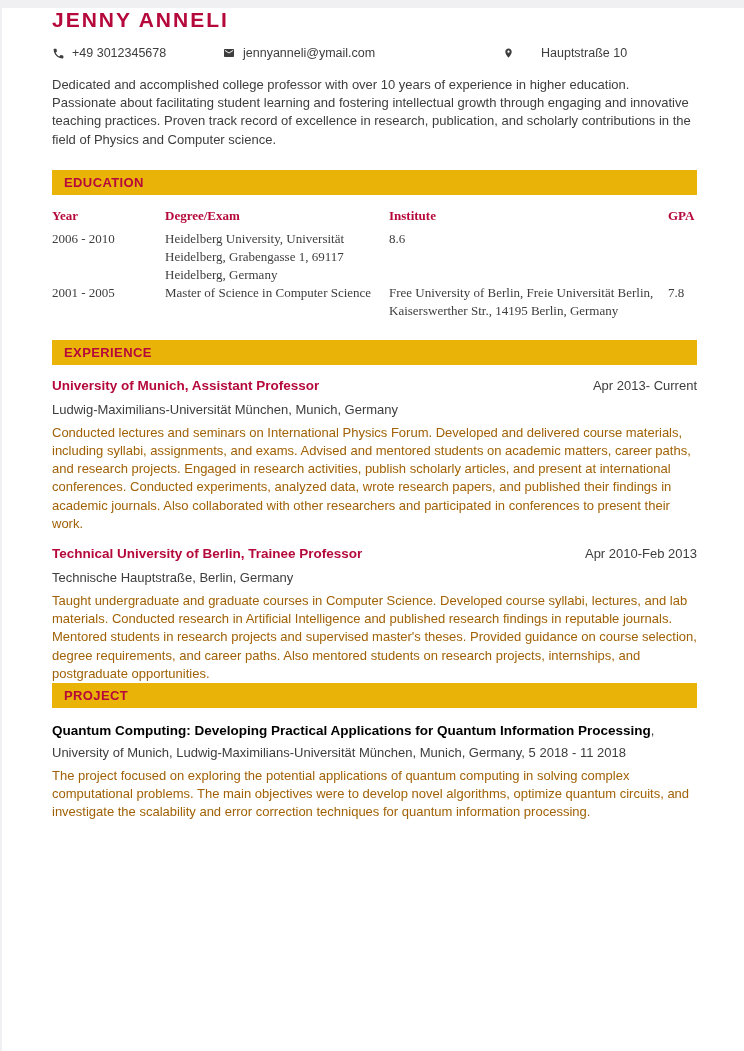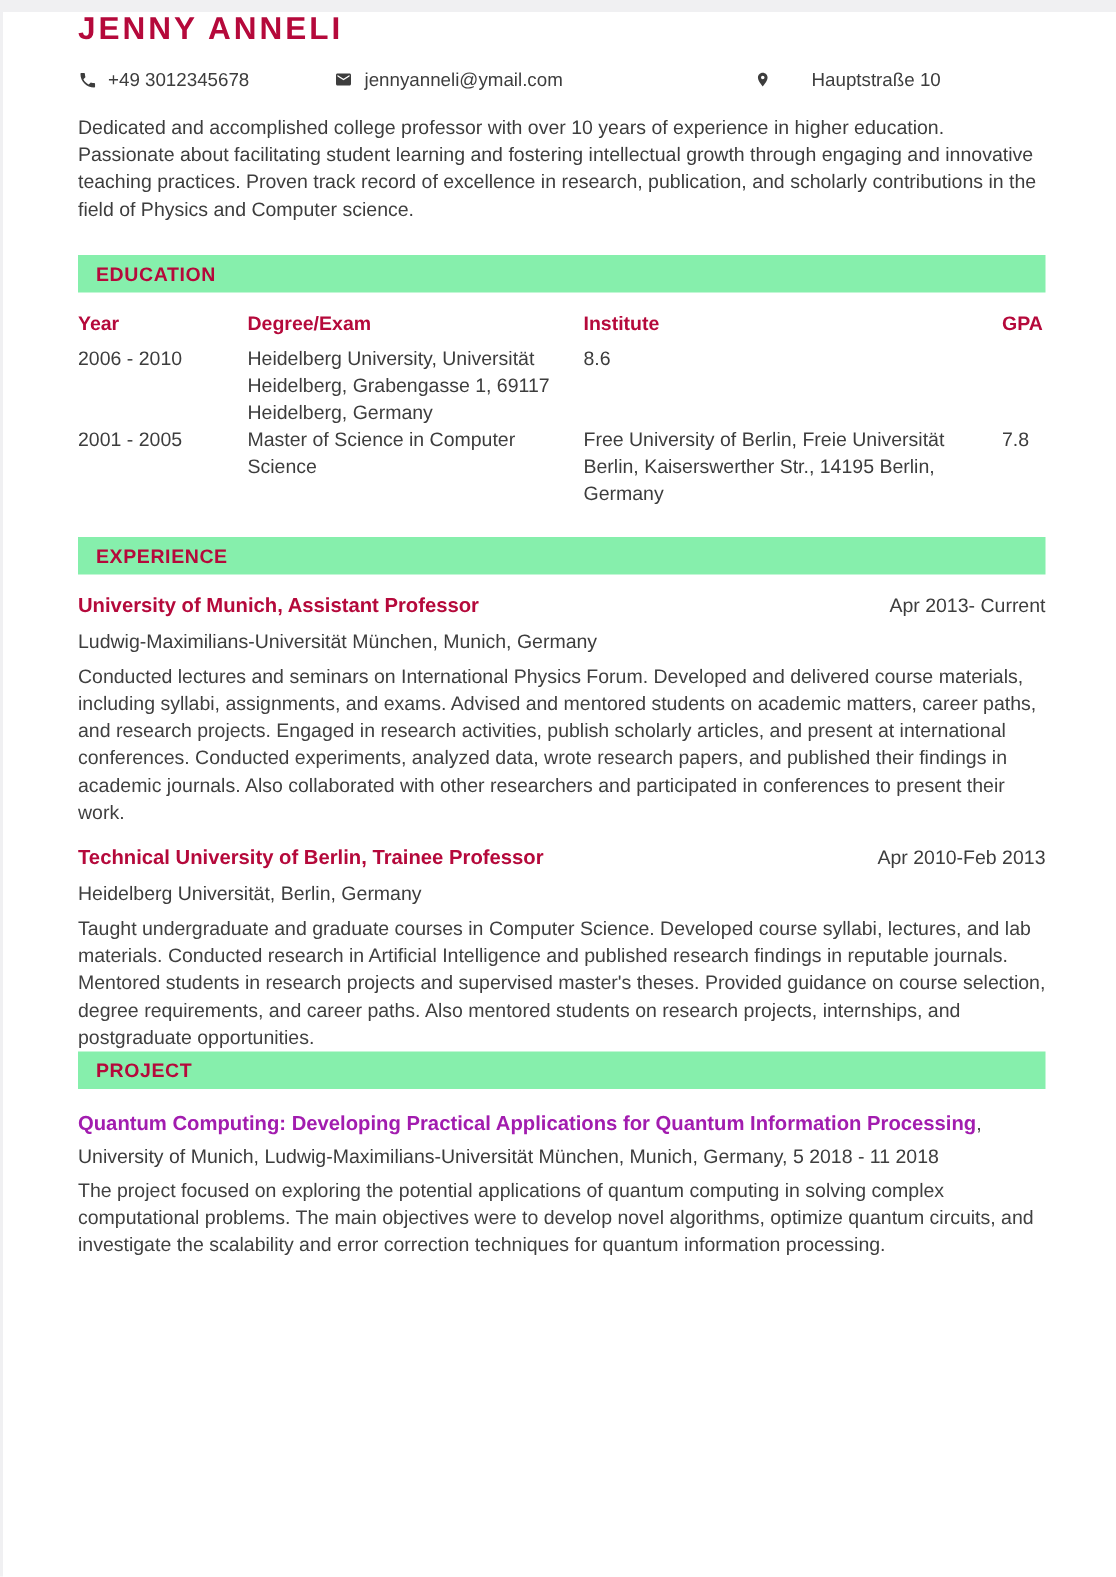--- a/index.html
+++ b/index.html
@@ -67,21 +67,21 @@
   .ci-location { left: 451px; gap: 20px; }
   
   .summary {
     margin-top: 14px;
     font-size: 13px;
     line-height: 18.2px;
     color: #3d3d3d;
   }
   
   .section-band {
-    background: #86efac;
+    background: #eab308;
     height: 25px;
     display: flex;
     align-items: center;
     padding-left: 12px;
     box-sizing: border-box;
     font-size: 13px;
     font-weight: bold;
     letter-spacing: 0.4px;
     color: #b5093b;
   }
@@ -96,21 +96,21 @@
   .edu-row {
     display: grid;
     grid-template-columns: 113px 224px 279px 29px;
     line-height: 18px;
   }
   .edu-head {
     font-weight: bold;
     color: #b5093b;
     margin-bottom: 5px;
   }
-  .edu-cell { padding-right: 14px; box-sizing: border-box; }
+  .edu-cell { padding-right: 14px; box-sizing: border-box; font-family: Liberation Serif, serif; }
   .edu-cell.gpa { padding-right: 0; }
   
   .entry { margin-top: 12px; }
   .entry-title-row {
     display: flex;
     justify-content: space-between;
     align-items: baseline;
   }
   .entry-title {
     font-size: 13.5px;
@@ -126,30 +126,30 @@
   .entry-subtitle {
     margin-top: 6px;
     font-size: 13px;
     line-height: 18px;
     color: #3d3d3d;
   }
   .entry-desc {
     margin-top: 5px;
     font-size: 13px;
     line-height: 18.2px;
-    color: #404040;
+    color: #a16207;
   }
   .proj-title-line {
     margin-top: 14px;
     font-size: 13.5px;
     line-height: 18px;
   }
   .proj-title-line .bold-part {
     font-weight: bold;
-    color: #a21caf;
+    color: #000000;
   }
   .proj-title-line .suffix {
     color: #3d3d3d;
     font-size: 13px;
   }
   .proj-meta {
     margin-top: 4px;
     font-size: 13px;
     line-height: 18px;
     color: #3d3d3d;
@@ -229,21 +229,21 @@
     </div>
     <div class="entry-subtitle">Ludwig-Maximilians-Universität München, Munich, Germany</div>
     <div class="entry-desc">Conducted lectures and seminars on International Physics Forum. Developed and delivered course materials, including syllabi, assignments, and exams. Advised and mentored students on academic matters, career paths, and research projects. Engaged in research activities, publish scholarly articles, and present at international conferences. Conducted experiments, analyzed data, wrote research papers, and published their findings in academic journals. Also collaborated with other researchers and participated in conferences to present their work.</div>
   </div>
 
   <div class="entry">
     <div class="entry-title-row">
       <span class="entry-title">Technical University of Berlin, Trainee Professor</span>
       <span class="entry-date">Apr 2010-Feb 2013</span>
     </div>
-    <div class="entry-subtitle">Heidelberg Universität, Berlin, Germany</div>
+    <div class="entry-subtitle">Technische Hauptstraße, Berlin, Germany</div>
     <div class="entry-desc">Taught undergraduate and graduate courses in Computer Science. Developed course syllabi, lectures, and lab materials. Conducted research in Artificial Intelligence and published research findings in reputable journals. Mentored students in research projects and supervised master's theses. Provided guidance on course selection, degree requirements, and career paths. Also mentored students on research projects, internships, and postgraduate opportunities.</div>
   </div>
 
   <div class="section-band band-project">
     <span>PROJECT</span>
   </div>
 
   <div>
     <div class="proj-title-line">
       <span class="bold-part">Quantum Computing: Developing Practical Applications for Quantum Information Processing</span><span class="suffix">,</span>

